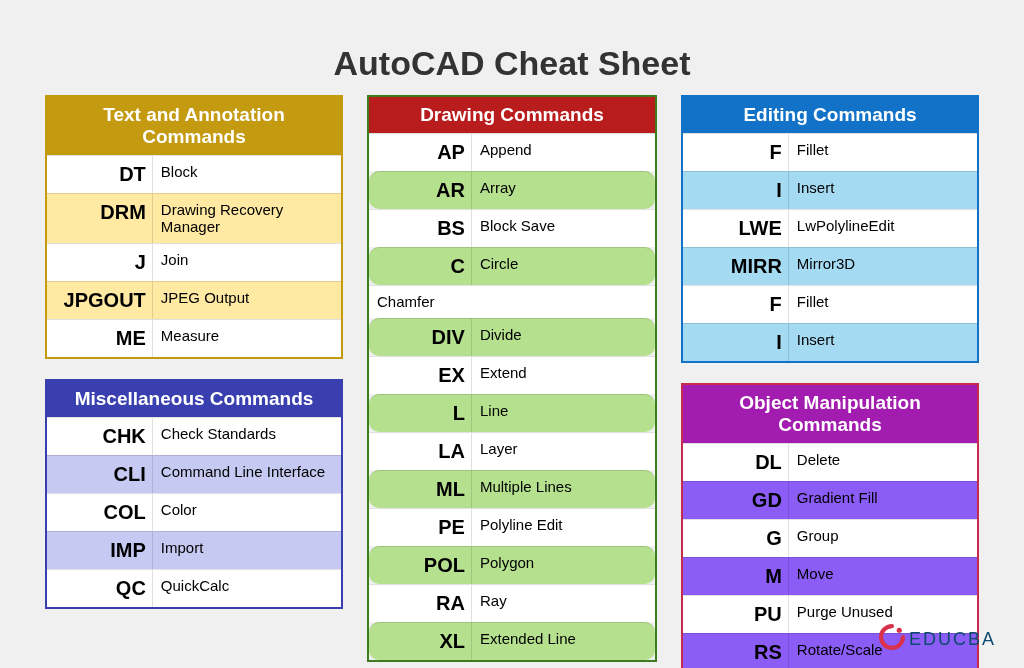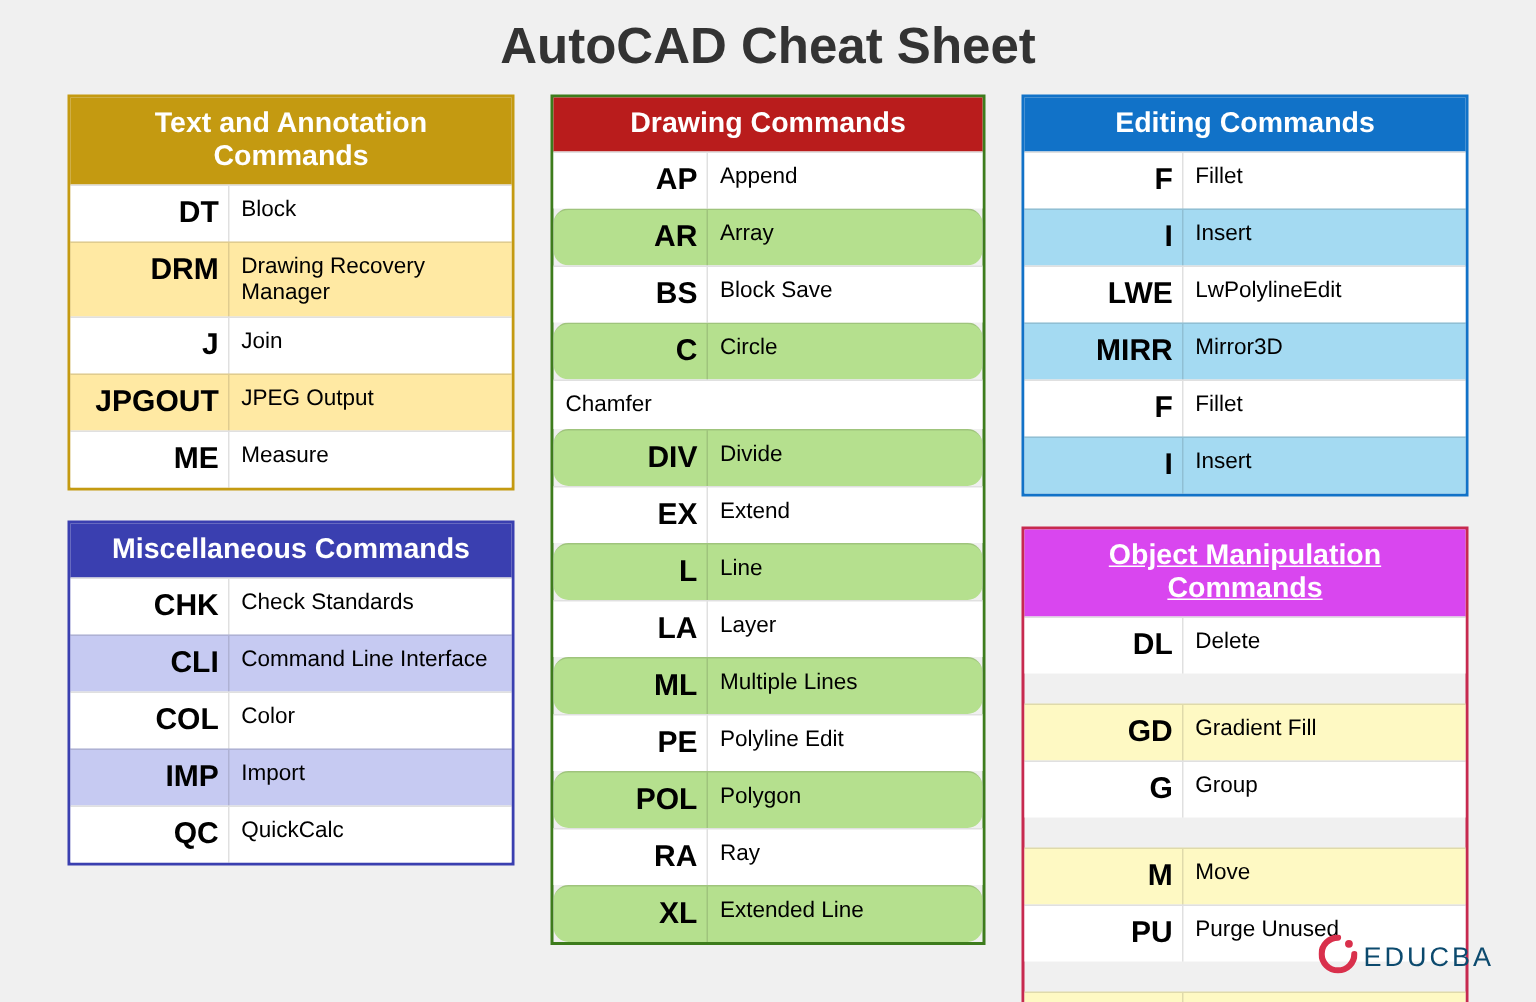--- a/index.html
+++ b/index.html
@@ -10,20 +10,21 @@
   font-family: Arial, Helvetica, sans-serif;
   position: relative;
   padding: 12px 36px;
 }
 h1.title {
   text-align: center;
   font-size: 34px;
   font-weight: 700;
   color: #333;
   margin-bottom: 12px;
+  margin-top: 32px;
 }
 .cols {
   display: flex;
   gap: 24px;
   justify-content: center;
 }
 .col { display: flex; flex-direction: column; gap: 20px; }
 .col-left, .col-right { width: 298px; }
 .col-mid { width: 290px; }
 
@@ -64,22 +65,22 @@
 
 .card.green { border-color: #3d7c1c; }
 .card.green .card-header { background: #b91c1c; }
 .card.green .row.shade { background: #b5e08e; border-radius: 10px; }
 
 .card.blue { border-color: #1172c8; }
 .card.blue .card-header { background: #1172c8; }
 .card.blue .row.shade { background: #a4daf2; }
 
 .card.pink { border-color: #c7294f; }
-.card.pink .card-header { background: #d946ef; text-decoration: underline; }
-.card.pink .row.shade { background: #fef9c3; margin-top: 20px; }
+.card.pink .card-header { background: #a21caf; }
+.card.pink .row.shade { background: #8b5cf6; }
 
 .logo {
   position: absolute;
   right: 28px;
   bottom: 14px;
   display: flex;
   align-items: center;
   gap: 4px;
 }
 .logo svg { width: 26px; height: 26px; }

